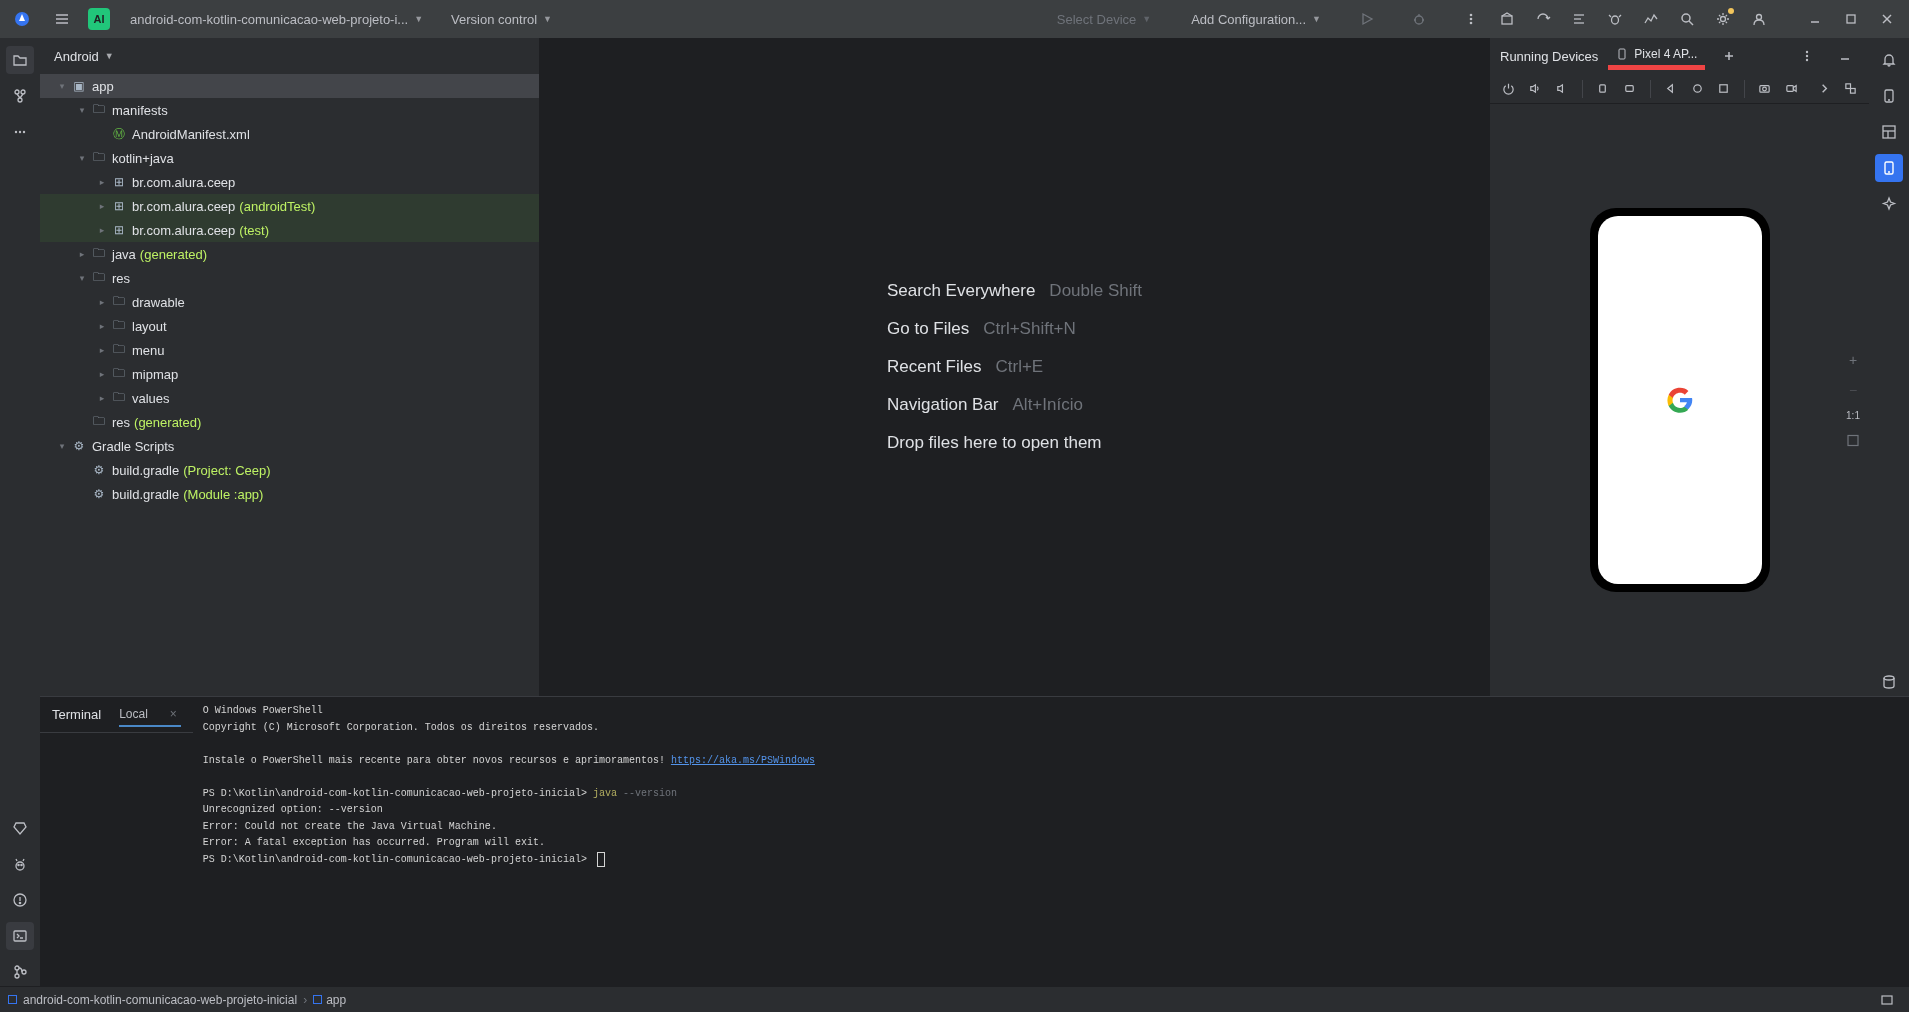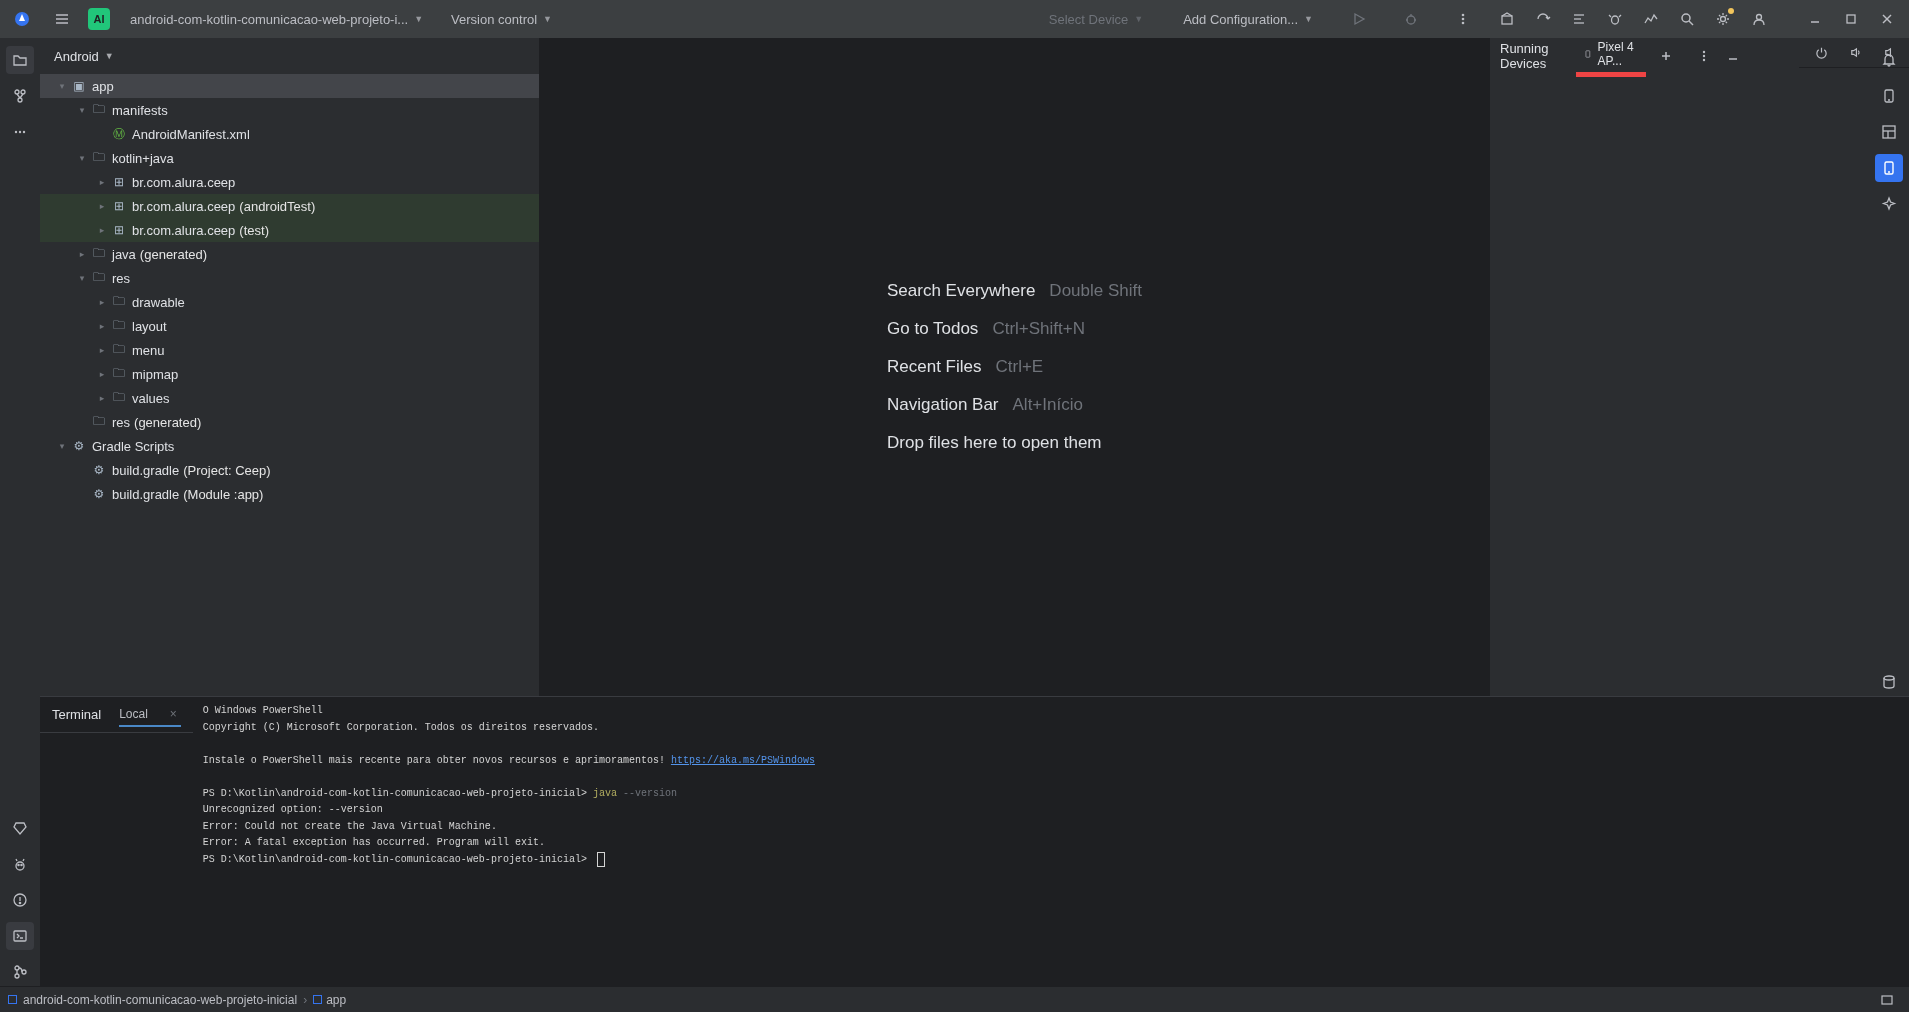--- a/index.html
+++ b/index.html
@@ -11,21 +11,21 @@
   overflow: hidden;
   width: 1909px;
   height: 1012px;
 }
 .topbar {
   height: 38px;
   background: #3c3f41;
   display: flex;
   align-items: center;
   padding: 0 8px;
-  gap: 16px;
+  gap: 8px;
 }
 .topbar-left { display: flex; align-items: center; gap: 12px; flex: 1; }
 .topbar-center { display: flex; align-items: center; gap: 24px; }
 .topbar-right { display: flex; align-items: center; gap: 8px; }
 .icon-btn {
   width: 28px; height: 28px;
   display: flex; align-items: center; justify-content: center;
   border-radius: 4px;
   cursor: pointer;
   color: #bcbec4;
@@ -108,44 +108,43 @@
 .tree-row.test-scope { background: #2f3b30; }
 .arrow { width:16px; text-align:center; font-size:9px; color:#6f737a; }
 .arrow.placeholder { visibility:hidden; }
 .tree-icon { width:18px; text-align:center; margin-right:4px; font-size:12px; }
 .folder-icon { color:#a9b7c6; }
 .module-icon { color:#a9b7c6; }
 .pkg-icon { color:#a9b7c6; }
 .manifest-icon { color:#62b543; }
 .gradle-icon { color:#a9b7c6; }
 .tree-label { color:#dfe1e5; }
-.tree-suffix { color:#e5e5e5; margin-left:4px; }
+.tree-suffix { color:#bef264; margin-left:4px; }
 
 .editor-area {
   flex: 1;
   background: #1e1f22;
   display: flex;
   align-items: center;
   justify-content: center;
 }
 .welcome {
   display: flex; flex-direction: column; gap: 18px;
 }
 .welcome-row { display:flex; gap:14px; font-size:17px; }
 .welcome-label { color:#dfe1e5; }
 .welcome-shortcut { color:#6f737a; }
 
 .right-panel {
   width: 380px;
   background: #2b2d30;
   border-left: 1px solid #1e1f22;
   display: flex;
-  flex-direction: row;
+  flex-direction: column;
   position: relative;
-  gap: 47px;
 }
 .right-header {
   height: 36px;
   display:flex; align-items:center;
   padding: 0 10px;
   gap: 10px;
 }
 .right-header .title { font-weight:500; color:#dfe1e5; }
 .tab-pill {
   display:flex; align-items:center; gap:6px;
@@ -547,21 +546,21 @@
         </div>
       </div>
 
       <div class="editor-area">
         <div class="welcome">
           <div class="welcome-row">
               <span class="welcome-label">Search Everywhere</span>
               <span class="welcome-shortcut">Double Shift</span>
             </div>
           <div class="welcome-row">
-              <span class="welcome-label">Go to Todos</span>
+              <span class="welcome-label">Go to Files</span>
               <span class="welcome-shortcut">Ctrl+Shift+N</span>
             </div>
           <div class="welcome-row">
               <span class="welcome-label">Recent Files</span>
               <span class="welcome-shortcut">Ctrl+E</span>
             </div>
           <div class="welcome-row">
               <span class="welcome-label">Navigation Bar</span>
               <span class="welcome-shortcut">Alt+Início</span>
             </div>

